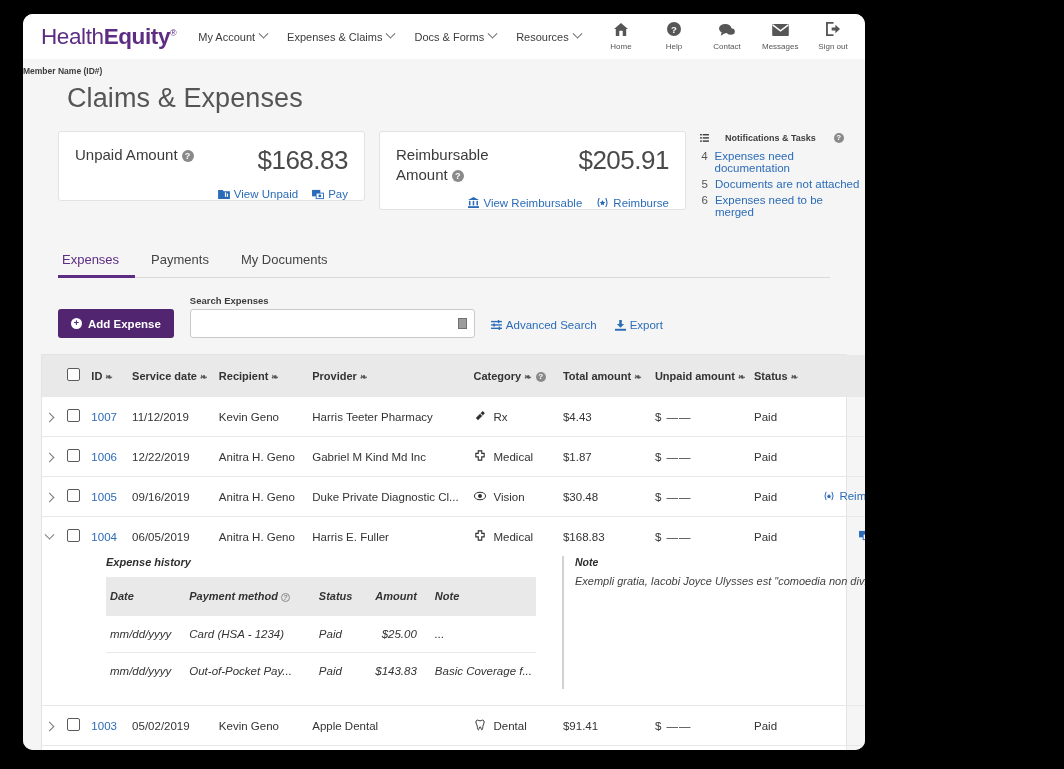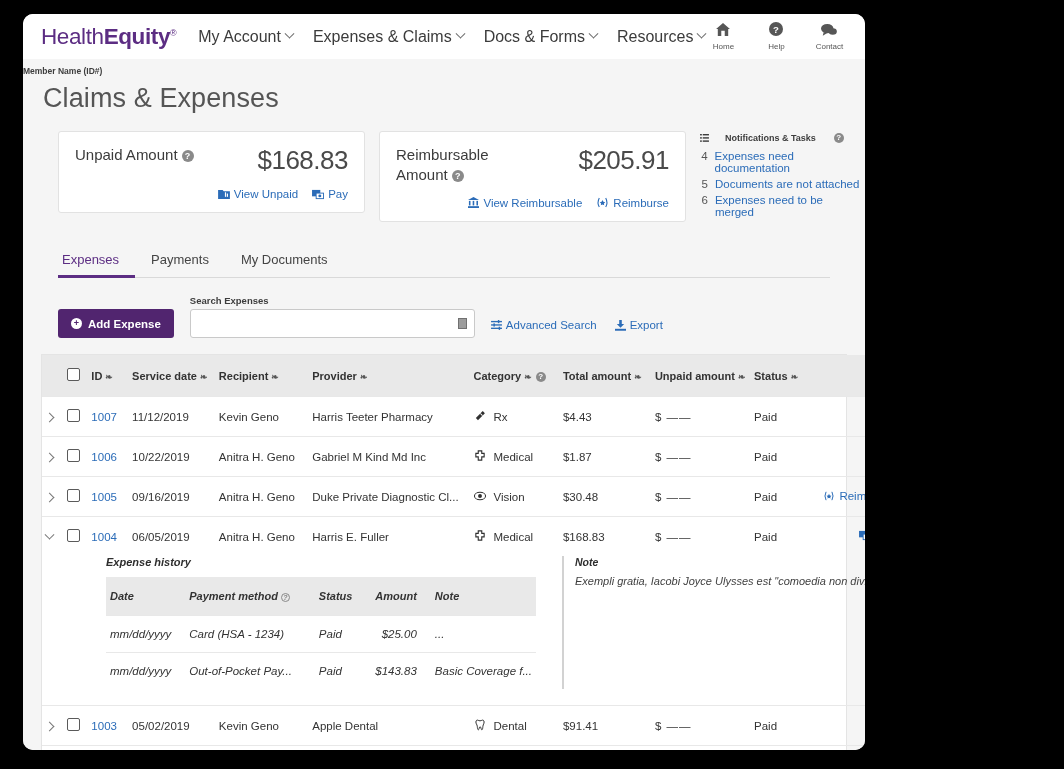--- a/index.html
+++ b/index.html
@@ -43,21 +43,21 @@
   .logo .b { font-weight: bold; }
   .logo .reg { font-size: 9px; vertical-align: super; }
 
   .mainmenu {
     display: flex;
     align-items: center;
     margin-left: 22px;
     gap: 20px;
   }
   .mainmenu .mi {
-    font-size: 16px;
+    font-size: 11px;
     color: #3b3b3b;
     white-space: nowrap;
     cursor: pointer;
     display: flex;
     align-items: center;
     gap: 5px;
   }
   .caret {
     display: inline-block;
     width: 7px; height: 7px;
@@ -91,36 +91,36 @@
     padding: 7px 22px 0 0;
     font-size: 8.5px;
     font-weight: bold;
     color: #3d3d3d;
   }
 
   h1.title {
     font-size: 27px;
     font-weight: normal;
     color: #555555;
-    padding: 7px 0 0 20px;
+    padding: 7px 0 0 44px;
     letter-spacing: 0.1px;
   }
 
   
   .cards {
     display: flex;
     padding: 17px 0 0 35px;
     gap: 14px;
     align-items: flex-start;
   }
   .card {
     background: #ffffff;
     border: 1px solid #e2e2e2;
     border-radius: 3px;
-    padding: 13px 16px 12px 16px;
+    padding: 13px 16px 0 16px;
     position: relative;
   }
   .card.unpaid { width: 320px; }
   .card.reimb  { width: 320px; }
   .card .row1 { display: flex; justify-content: space-between; align-items: flex-start; }
   .card .lbl {
     font-size: 15px;
     color: #3b3b3b;
     line-height: 1.33;
     max-width: 120px;
@@ -609,21 +609,21 @@
             <td class="dashamt">$ ——</td>
             <td>Paid</td>
             <td class="rightact"></td>
             <td class="rightact"><span class="sqicon"></span></td>
           </tr>
 
           <tr>
             <td><i class="chev"></i></td>
             <td><span class="cb"></span></td>
             <td><span class="idlink">1006</span></td>
-            <td>10/22/2019</td>
+            <td>12/22/2019</td>
             <td>Anitra H. Geno</td>
             <td>Gabriel M Kind Md Inc</td>
             <td>
               <span class="catcell">
                 <span class="rowicon">
                   <svg width="12" height="12" viewBox="0 0 13 13">
                       <path fill="none" stroke="#2f2f2f" stroke-width="1.2" d="M4.6 1h3.8v2.6H11v3.8H8.4V11H4.6V7.4H2V3.6h2.6z"></path>
                     </svg>
                 </span>
                 <span>Medical</span>

